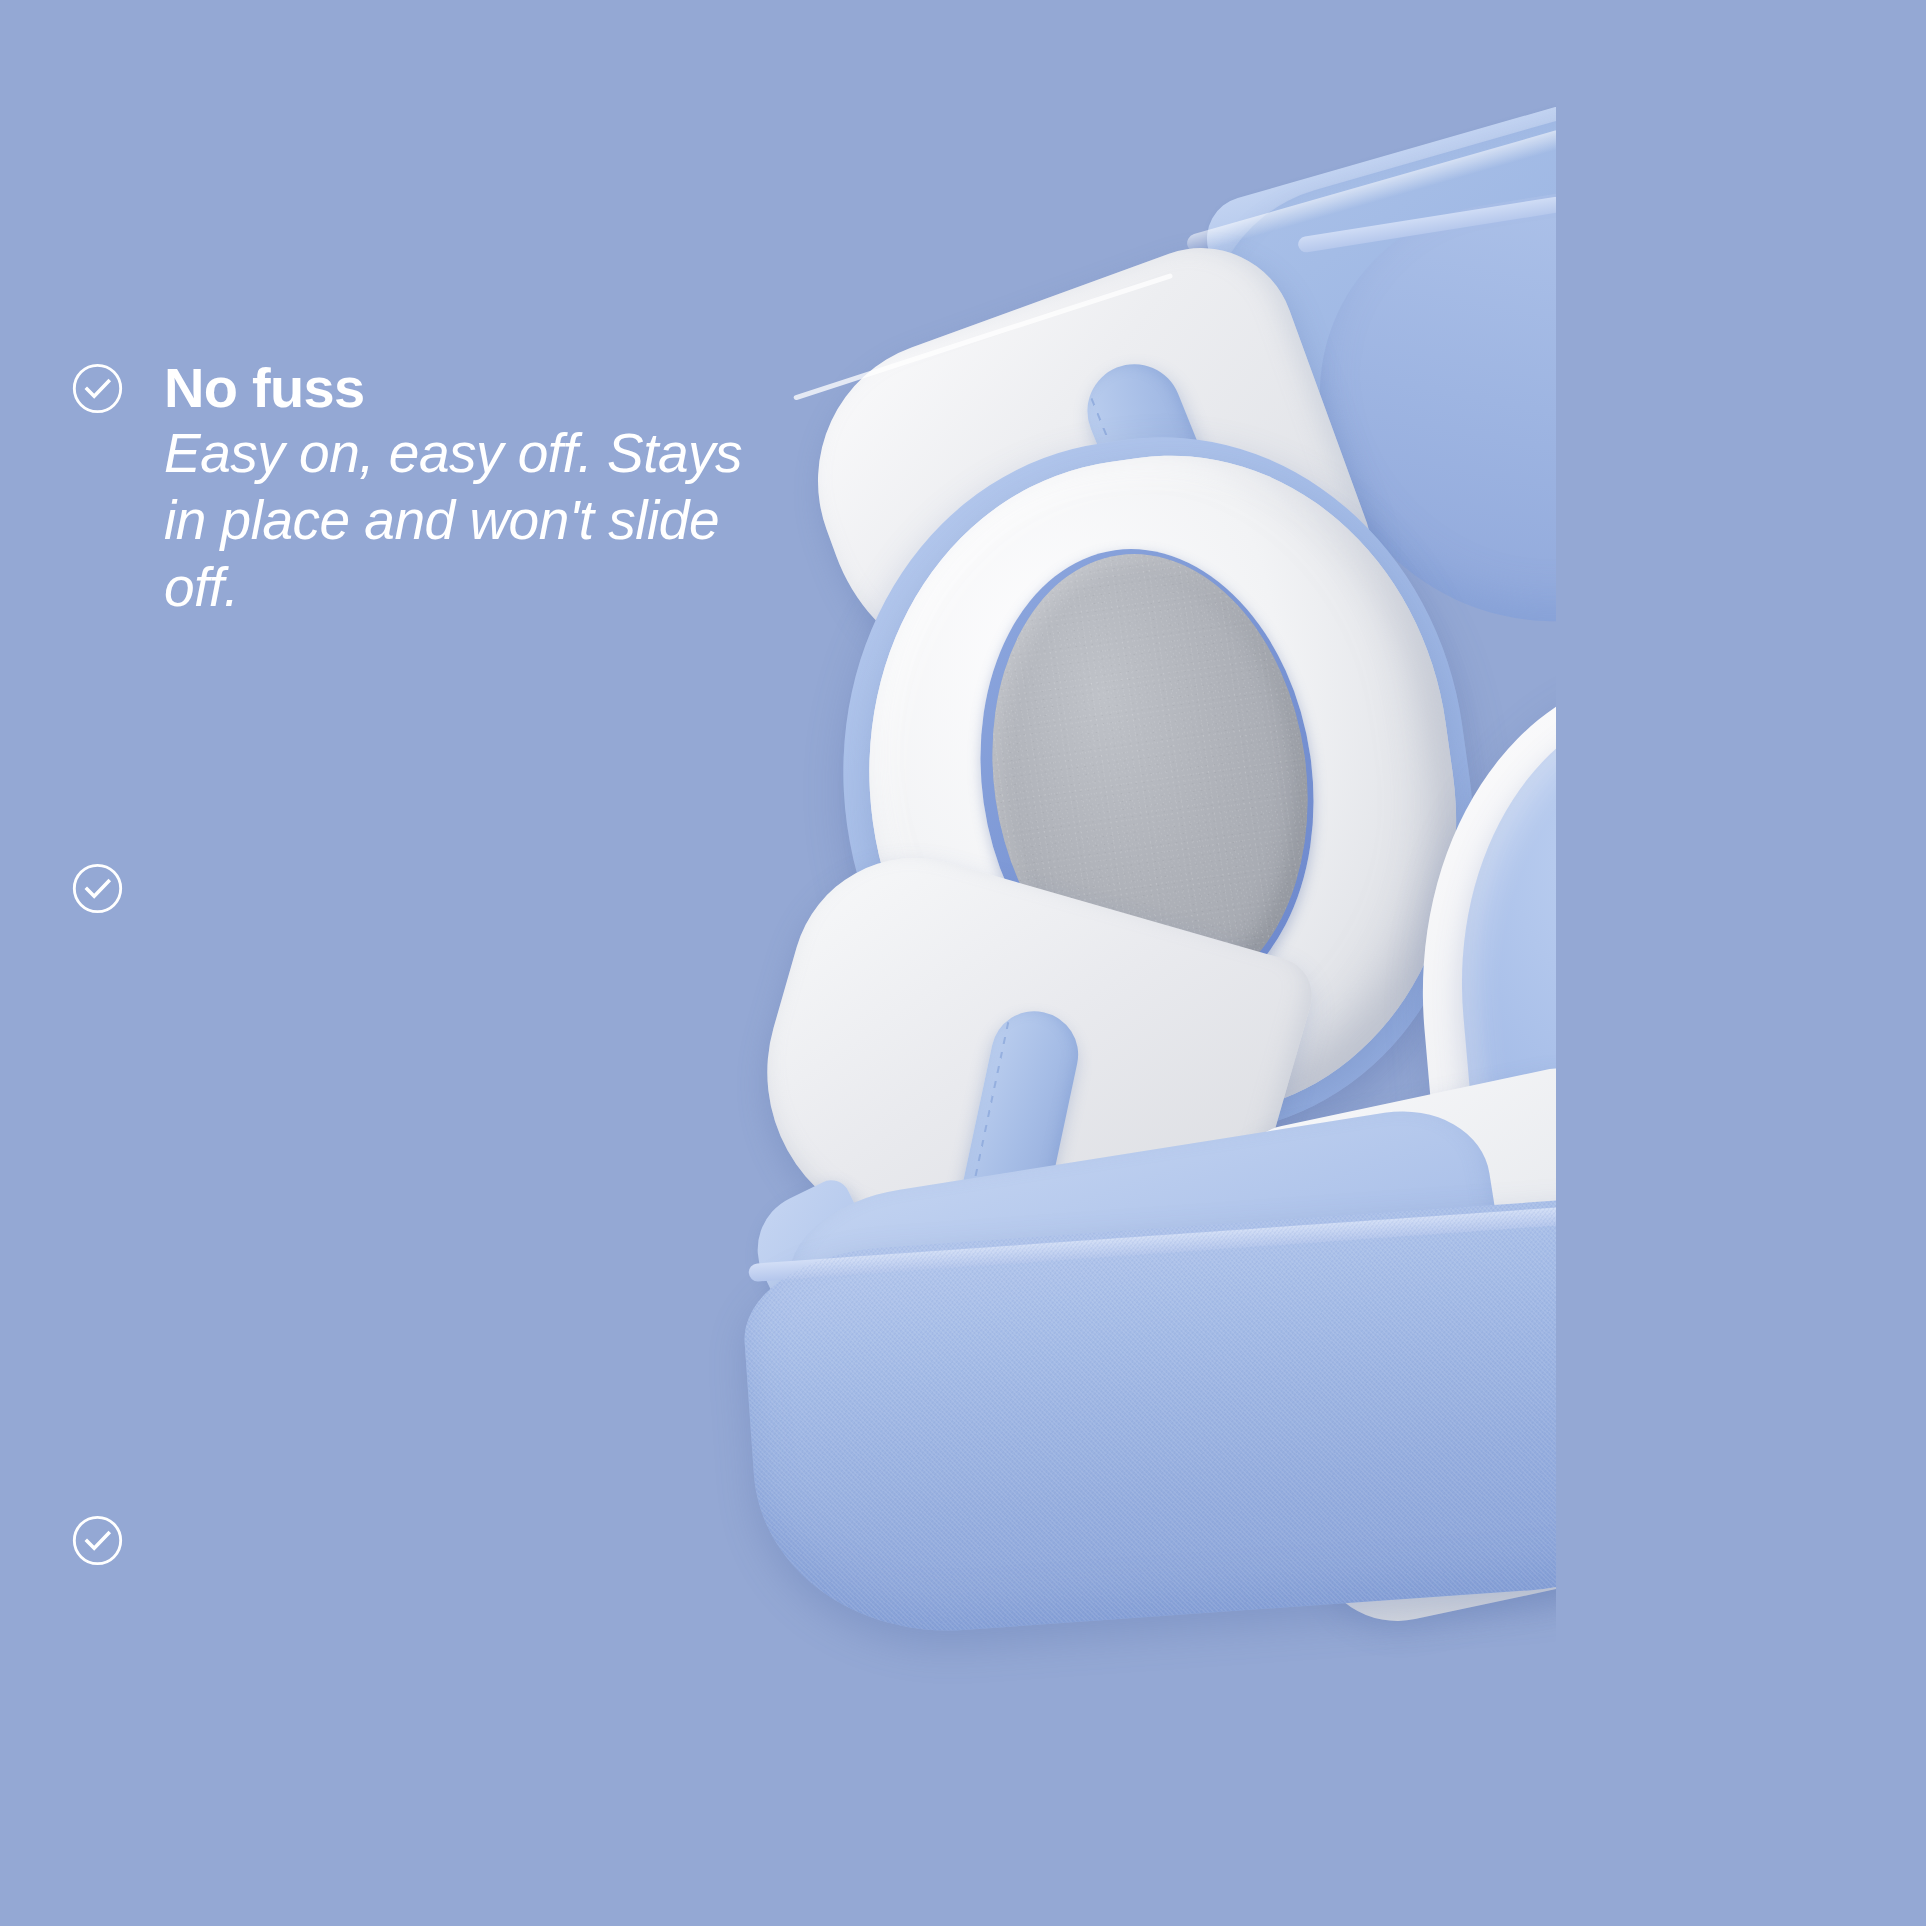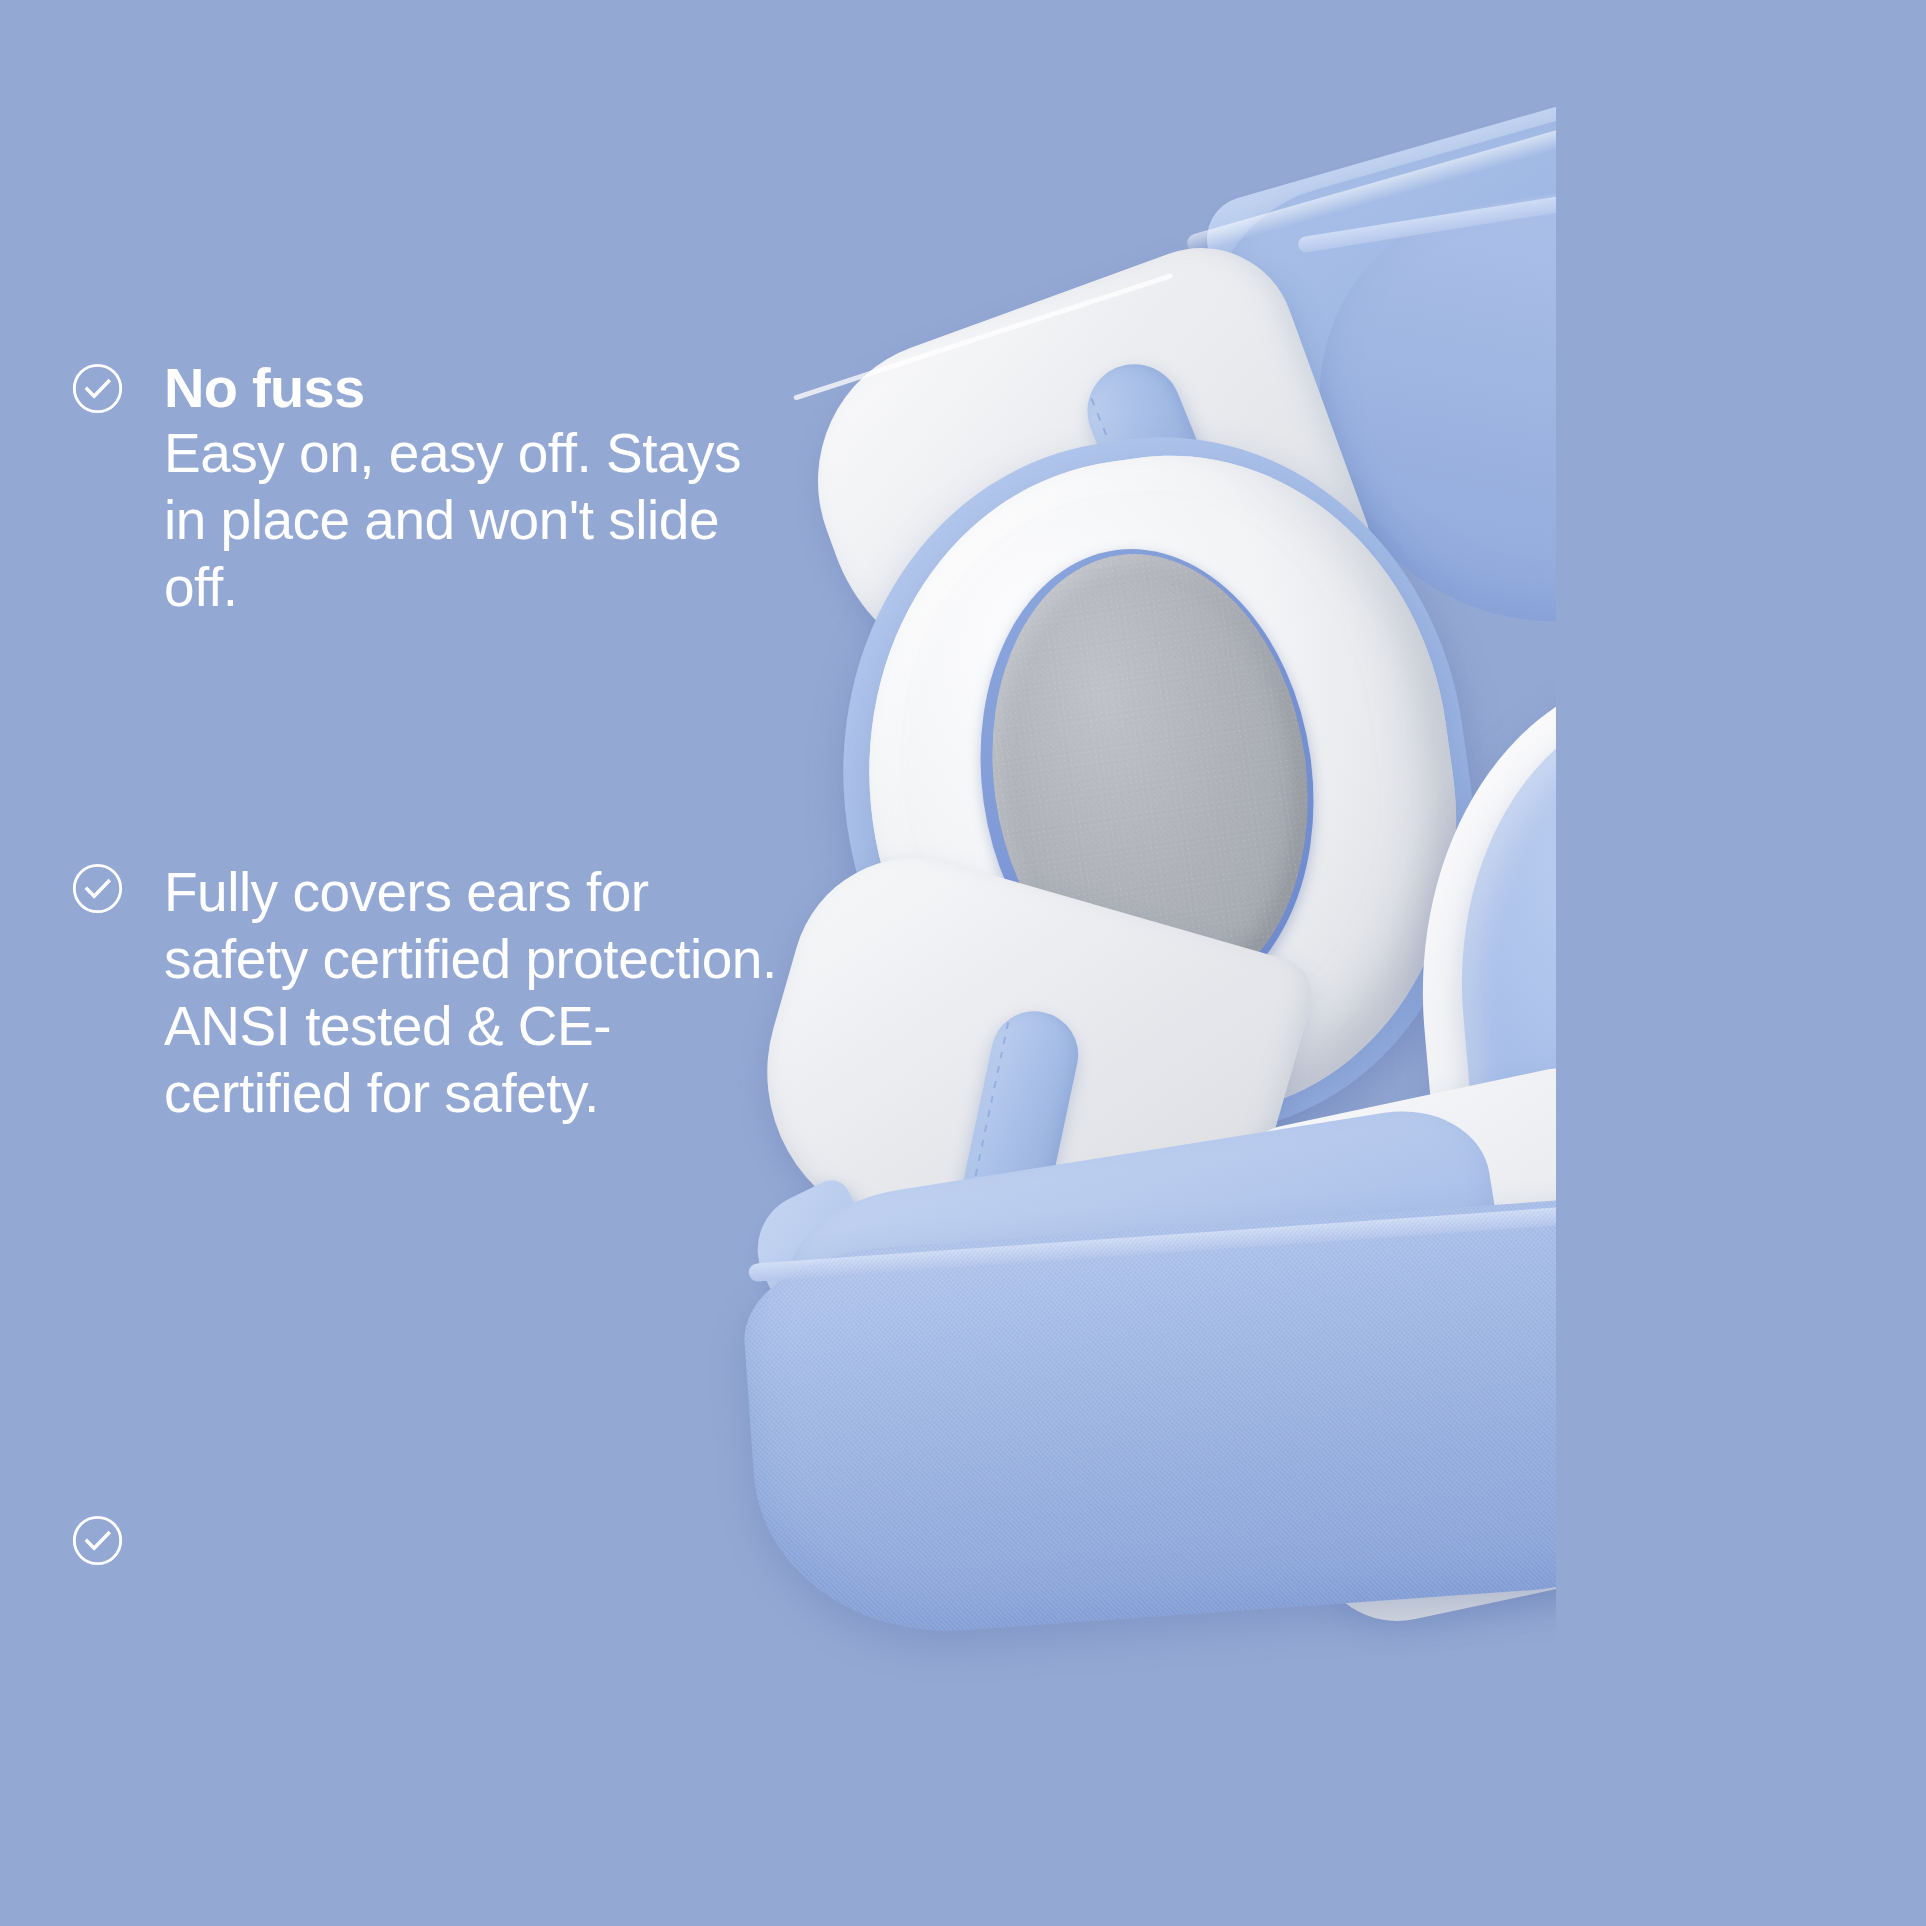--- a/index.html
+++ b/index.html
@@ -42,20 +42,21 @@
     white-space:nowrap;
   }
   .feature-desc{
     font-size:55px;
     font-weight:400;
     color:#FFFFFF;
     line-height:1.22;
     letter-spacing:-0.5px;
     margin:0;
     max-width:623px;
+    font-style:italic;
   }
 
   
   .product-stage{
     position:absolute;
     left:779px; top:156px;
     width:1147px; height:1567px;
   }
   .pc{ position:absolute; }
 
@@ -333,21 +334,20 @@
     </div>
 
     <div class="feature-block b2">
       <span class="check-icon">
         <svg viewBox="0 0 48 48" fill="none" xmlns="http://www.w3.org/2000/svg" aria-hidden="true">
           <circle cx="24" cy="24" r="21" stroke="#FFFFFF" stroke-width="2.6" fill="none"></circle>
           <path d="M14.5 24.5 L21 31 L34 17.5" stroke="#FFFFFF" stroke-width="3.2" stroke-linecap="square" stroke-linejoin="miter" fill="none"></path>
         </svg>
       </span>
       <div class="feature-body">
-        <p class="feature-desc">Fully covers ears for safety certified protection. ANSI tested &amp; CE-certified for safety.</p>
       </div>
     </div>
 
     <div class="feature-block b3">
       <span class="check-icon">
         <svg viewBox="0 0 48 48" fill="none" xmlns="http://www.w3.org/2000/svg" aria-hidden="true">
           <circle cx="24" cy="24" r="21" stroke="#FFFFFF" stroke-width="2.6" fill="none"></circle>
           <path d="M14.5 24.5 L21 31 L34 17.5" stroke="#FFFFFF" stroke-width="3.2" stroke-linecap="square" stroke-linejoin="miter" fill="none"></path>
         </svg>
       </span>

